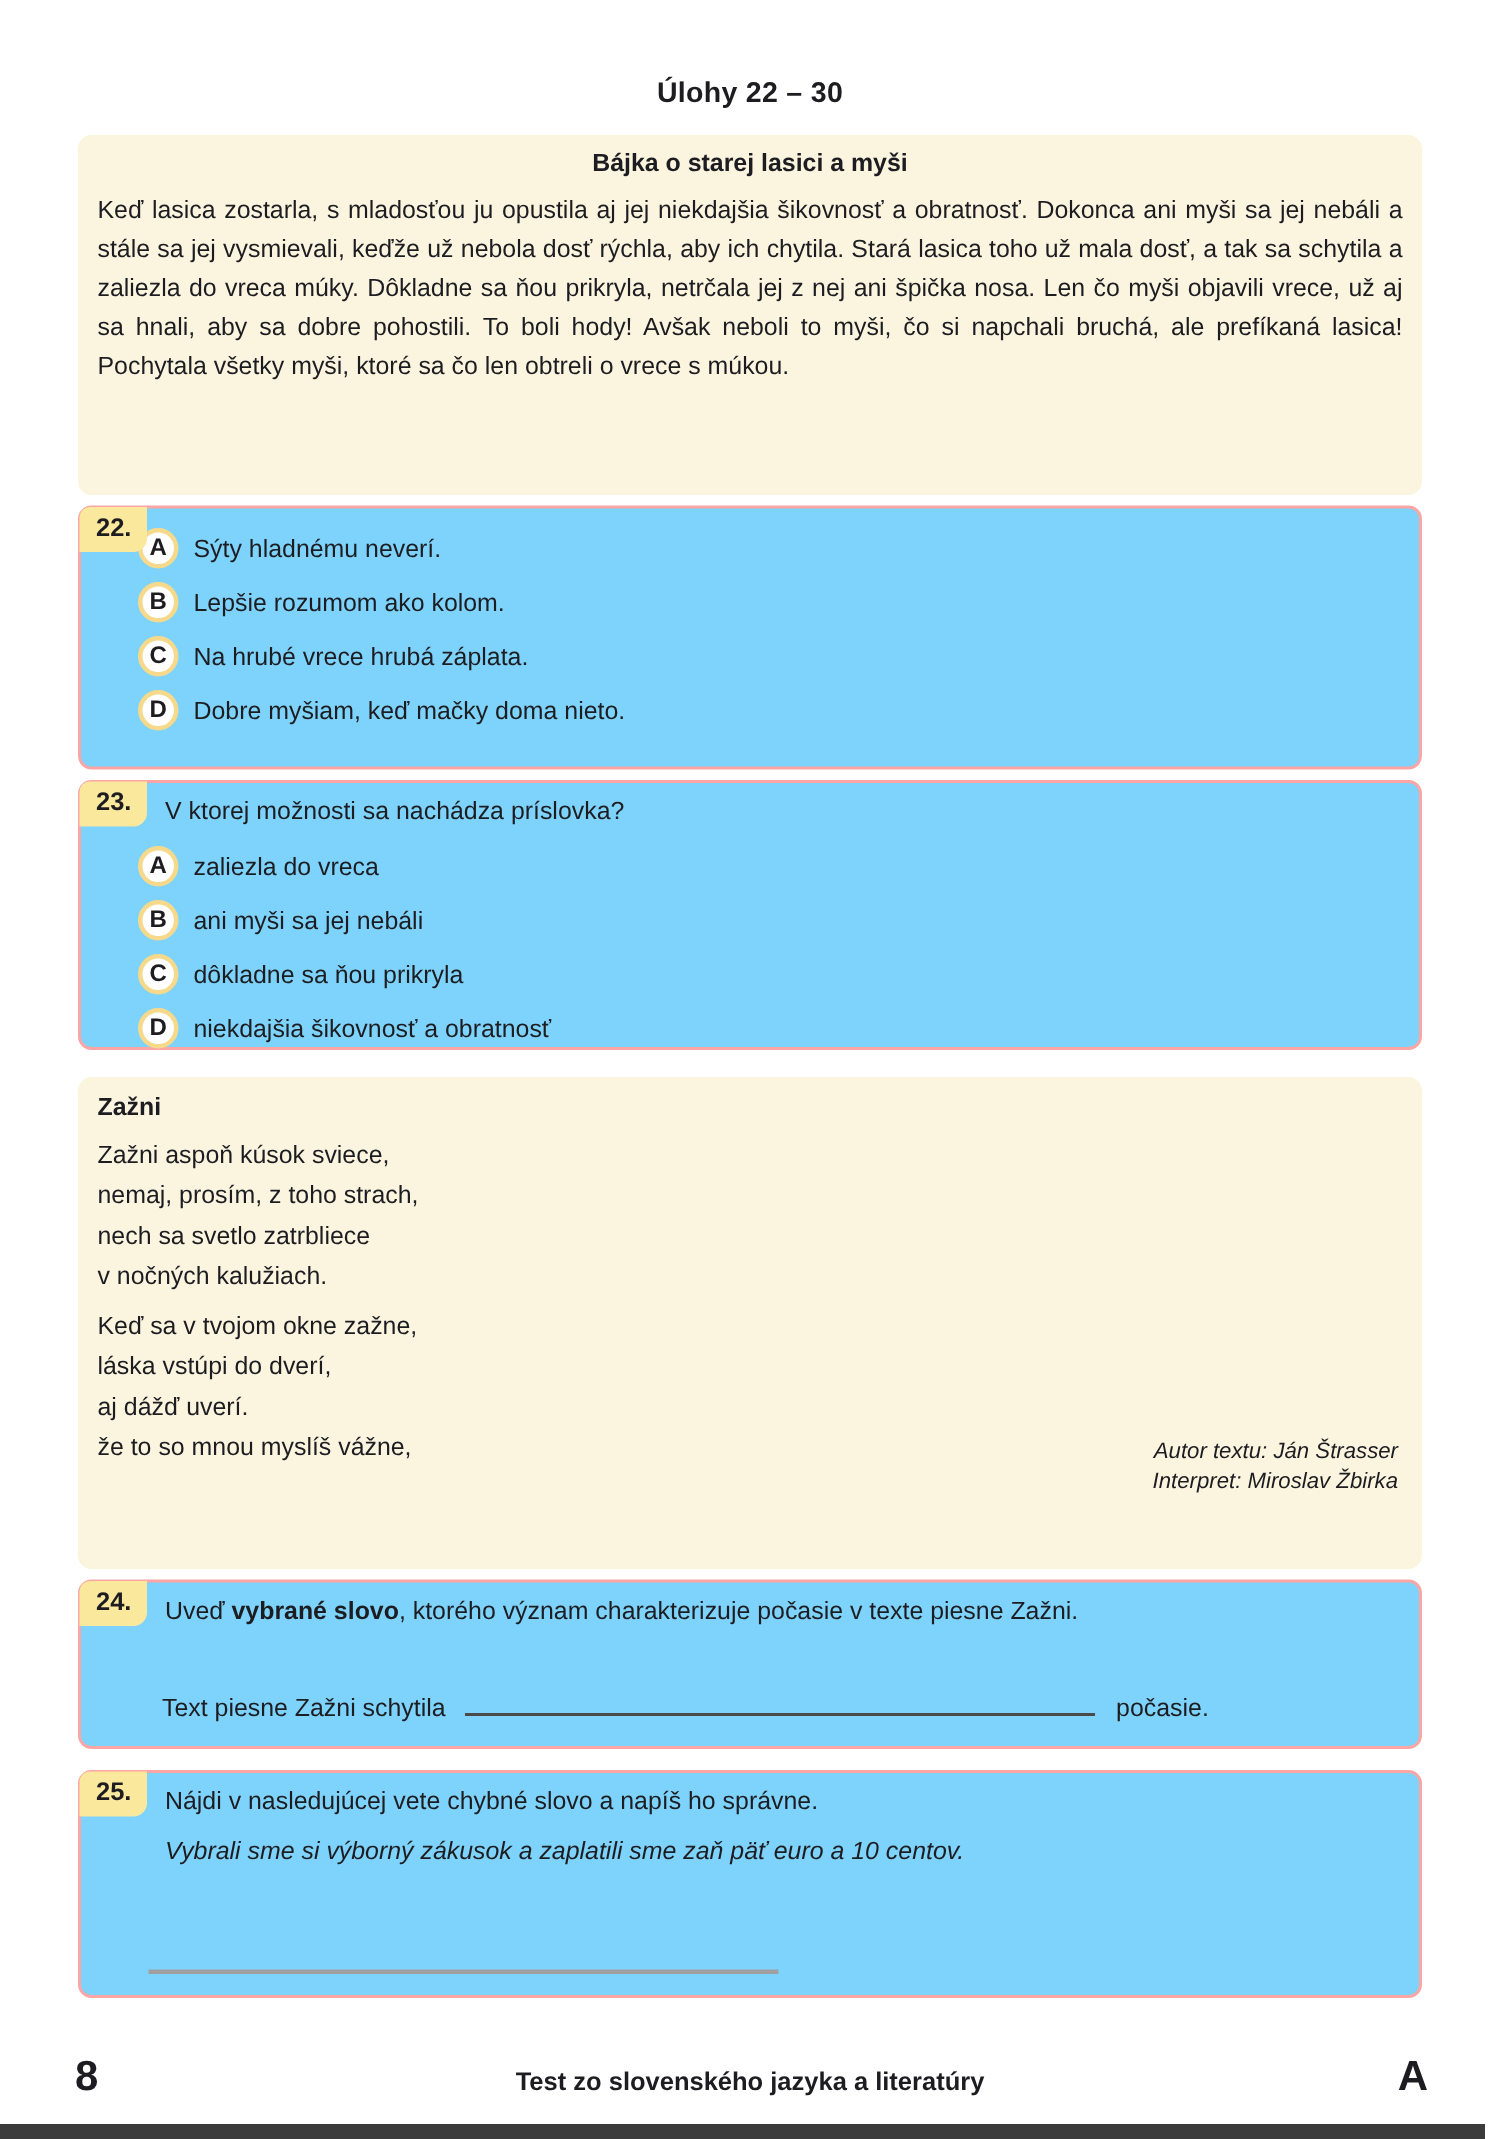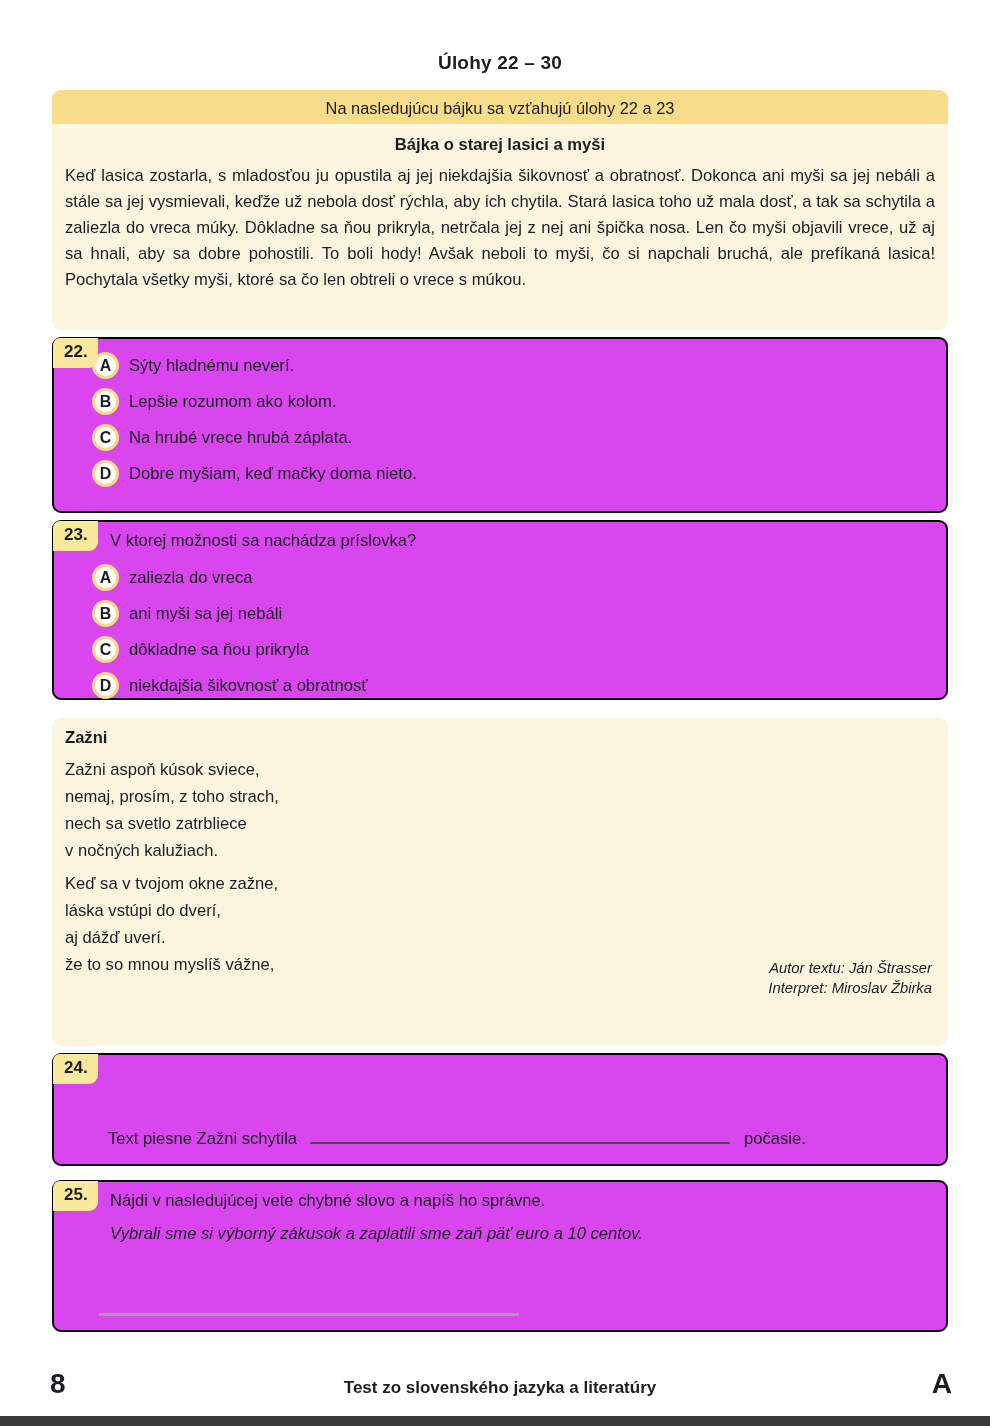--- a/index.html
+++ b/index.html
@@ -28,22 +28,22 @@
   }
   .fable-box { top:90px; height:240px; }
   .fable-title { margin-top:9px; text-align:center; font-weight:bold; font-size:16.6px; }
   .fable-text {
     margin:8px 13px 0 13px;
     font-size:16.6px; line-height:26px; text-align:justify;
   }
 
   
   .qbox {
-    background:#d946ef;
-    border:2px solid #000000;
+    background:#7dd3fc;
+    border:2px solid #fca5a5;
     border-radius:9px;
   }
   .qbadge {
     position:absolute; top:-1px; left:-1px;
     background:#fae89c;
     padding:4px 10px 6px 11px;
     border-radius:7px 0 9px 0;
     font-weight:bold; font-size:17px;
   }
   .qtext { padding:9px 20px 0 56px; font-size:16.6px; }
@@ -111,21 +111,20 @@
   }
 </style>
 </head>
 <body>
 
 <div class="page">
 
   <div class="doc-title">Úlohy 22 – 30</div>
 
   <div class="box passage-box fable-box">
-    <div class="passage-header">Na nasledujúcu bájku sa vzťahujú úlohy 22 a 23</div>
     <div class="fable-title">Bájka o starej lasici a myši</div>
     <div class="fable-text">Keď lasica zostarla, s mladosťou ju opustila aj jej niekdajšia šikovnosť a obratnosť. Dokonca ani myši sa jej nebáli a stále sa jej vysmievali, keďže už nebola dosť rýchla, aby ich chytila. Stará lasica toho už mala dosť, a tak sa schytila a zaliezla do vreca múky. Dôkladne sa ňou prikryla, netrčala jej z nej ani špička nosa. Len čo myši objavili vrece, už aj sa hnali, aby sa dobre pohostili. To boli hody! Avšak neboli to myši, čo si napchali bruchá, ale prefíkaná lasica! Pochytala všetky myši, ktoré sa čo len obtreli o vrece s múkou.</div>
   </div>
 
   <div class="box qbox q22-box">
     <div class="qbadge">22.</div>
     <div class="options">
       <div class="option">
         <div class="opt-circle">A</div>
         <div class="opt-text">Sýty hladnému neverí.</div>
@@ -185,20 +184,21 @@
       </div>
       <div class="credits">
         <div>Autor textu: Ján Štrasser</div>
         <div>Interpret: Miroslav Žbirka</div>
       </div>
     </div>
   </div>
 
   <div class="box qbox q24-box">
     <div class="qbadge">24.</div>
+    <div class="qtext"><span>Uveď </span><b>vybrané slovo</b><span>, ktorého význam charakterizuje počasie v texte piesne Zažni.</span></div>
     <div class="q24-answer">
       <span>Text piesne Zažni schytila</span>
       <span class="blank-underline"></span>
       <span>počasie.</span>
     </div>
   </div>
 
   <div class="box qbox q25-box">
     <div class="qbadge">25.</div>
     <div class="qtext">Nájdi v nasledujúcej vete chybné slovo a napíš ho správne.</div>

